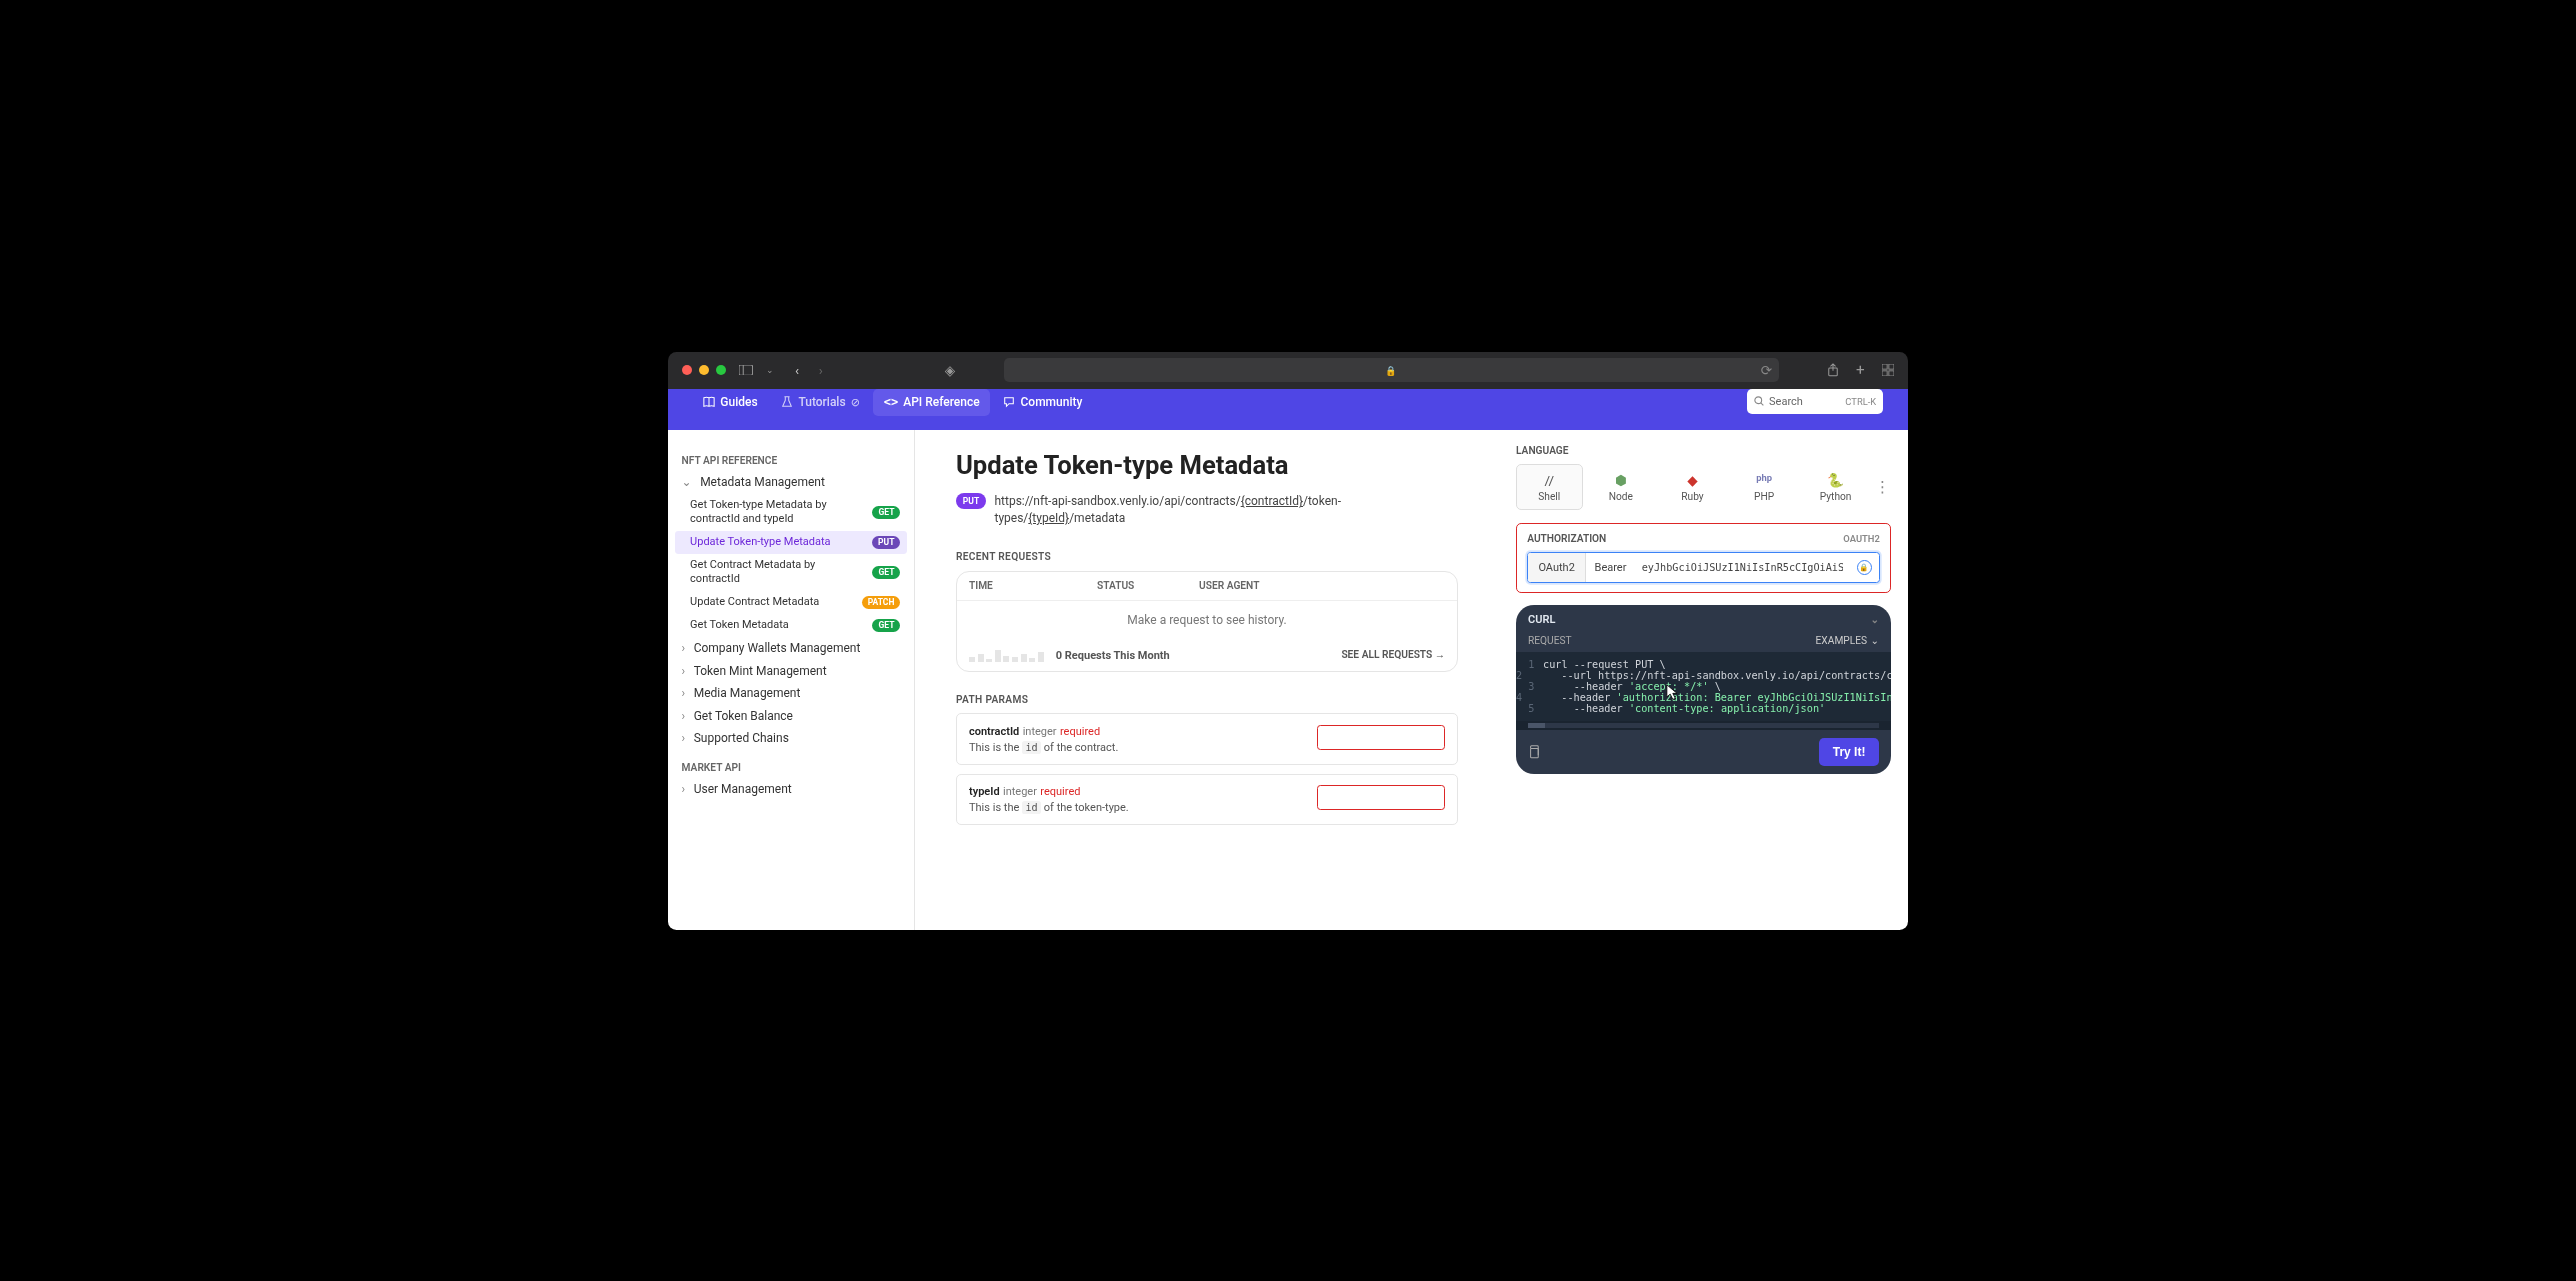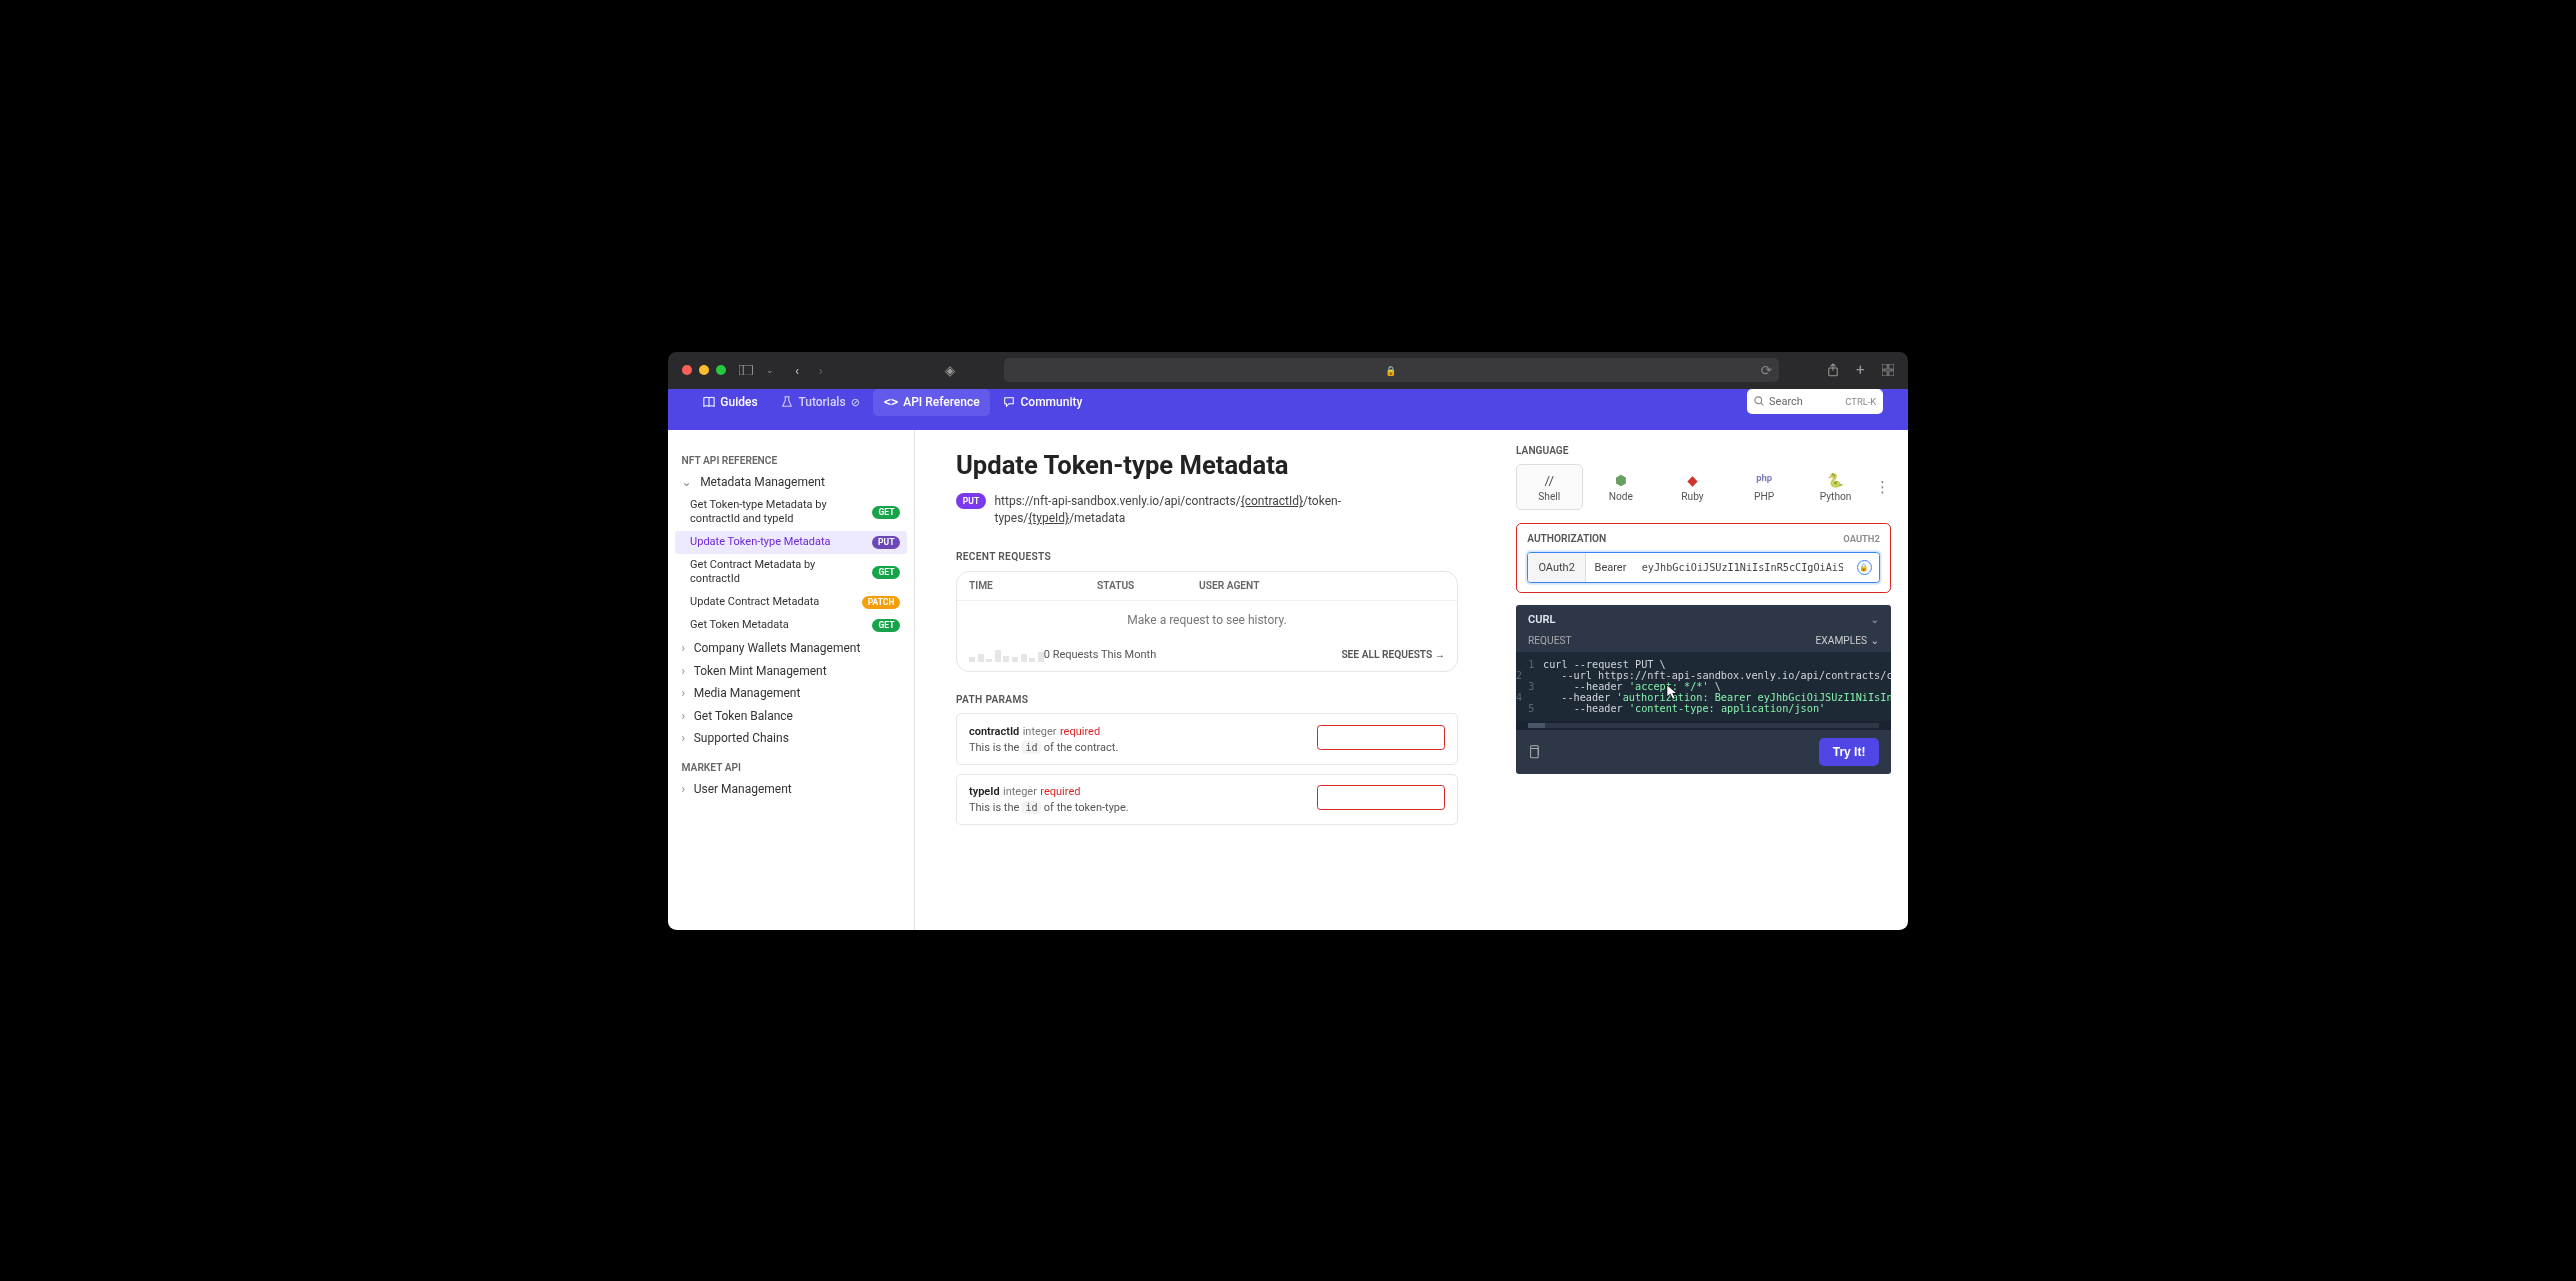--- a/index.html
+++ b/index.html
@@ -80,21 +80,21 @@
 .auth-box{border:1.7px solid #dc2626;border-radius:5.1px;padding:8.5px 10.2px;margin-bottom:12px;}
 .auth-head{display:flex;justify-content:space-between;font-size:10.2px;font-weight:600;color:#555;margin-bottom:8.5px;}
 .auth-head .r{color:#888;font-size:9.4px;}
 .auth-input-row{display:flex;border:0.9px solid #3b82f6;border-radius:3.4px;overflow:hidden;height:31px;box-shadow:0 0 0 1.7px rgba(59,130,246,.2);}
 .auth-left{background:#f5f5f5;padding:0 10.2px;display:flex;align-items:center;font-size:11px;color:#444;border-right:0.9px solid #ddd;}
 .auth-bearer{padding:0 8.5px;display:flex;align-items:center;font-size:11px;color:#444;}
 .auth-token{flex:1;border:none;outline:none;padding:0 6.8px;font-family:monospace;font-size:10.2px;color:#444;min-width:0;}
 .auth-lock{padding:0 6.8px;display:flex;align-items:center;position:relative;}
 .auth-lock-ring{width:15.3px;height:15.3px;border:1.7px solid #3b82f6;border-radius:50%;display:flex;align-items:center;justify-content:center;}
 
-.code-panel{background:#2d3748;border-radius:3px;color:#e2e8f0;overflow:hidden;}
+.code-panel{background:#2d3748;border-radius:18px;color:#e2e8f0;overflow:hidden;}
 .code-top{display:flex;justify-content:space-between;align-items:center;padding:8.5px 12px;font-size:11px;font-weight:600;}
 .code-top .chev{color:#888;font-size:10.2px;}
 .code-sub{display:flex;justify-content:space-between;align-items:center;padding:0 12px 6.8px;font-size:10.2px;color:#aaa;}
 .examples{display:flex;align-items:center;gap:3.4px;color:#ccc;cursor:pointer;}
 .code-body{background:#1e2936;padding:6.8px 0;font-family:monospace;font-size:10.2px;overflow-x:auto;}
 .code-line{display:flex;white-space:pre;}
 .ln{width:27px;text-align:right;padding-right:8.5px;color:#5a6676;user-select:none;}
 .code-text{color:#d1d5db;}
 .str{color:#86efac;}
 .code-scroll{height:8.5px;background:#1a2430;display:flex;align-items:center;padding:0 12px;}
@@ -263,21 +263,21 @@
 
         <div class="sect-header">RECENT REQUESTS</div>
         <div class="req-table">
           <div class="req-head">
             <span class="c1">TIME</span>
             <span class="c2">STATUS</span>
             <span class="c3">USER AGENT</span>
           </div>
           <div class="req-empty">Make a request to see history.</div>
           <div class="req-footer">
-            <div style="display:flex;align-items:center;">
+            <div style="display:flex;align-items:flex-end;gap:12px;font-weight:bold;">
               <div class="histogram">
                 <span style="height:5.1px"></span>
                   <span style="height:8.5px"></span>
                   <span style="height:3.4px"></span>
                   <span style="height:12px"></span>
                   <span style="height:6.8px"></span>
                   <span style="height:5.1px"></span>
                   <span style="height:8.5px"></span>
                   <span style="height:4.3px"></span>
                   <span style="height:10.2px"></span>

